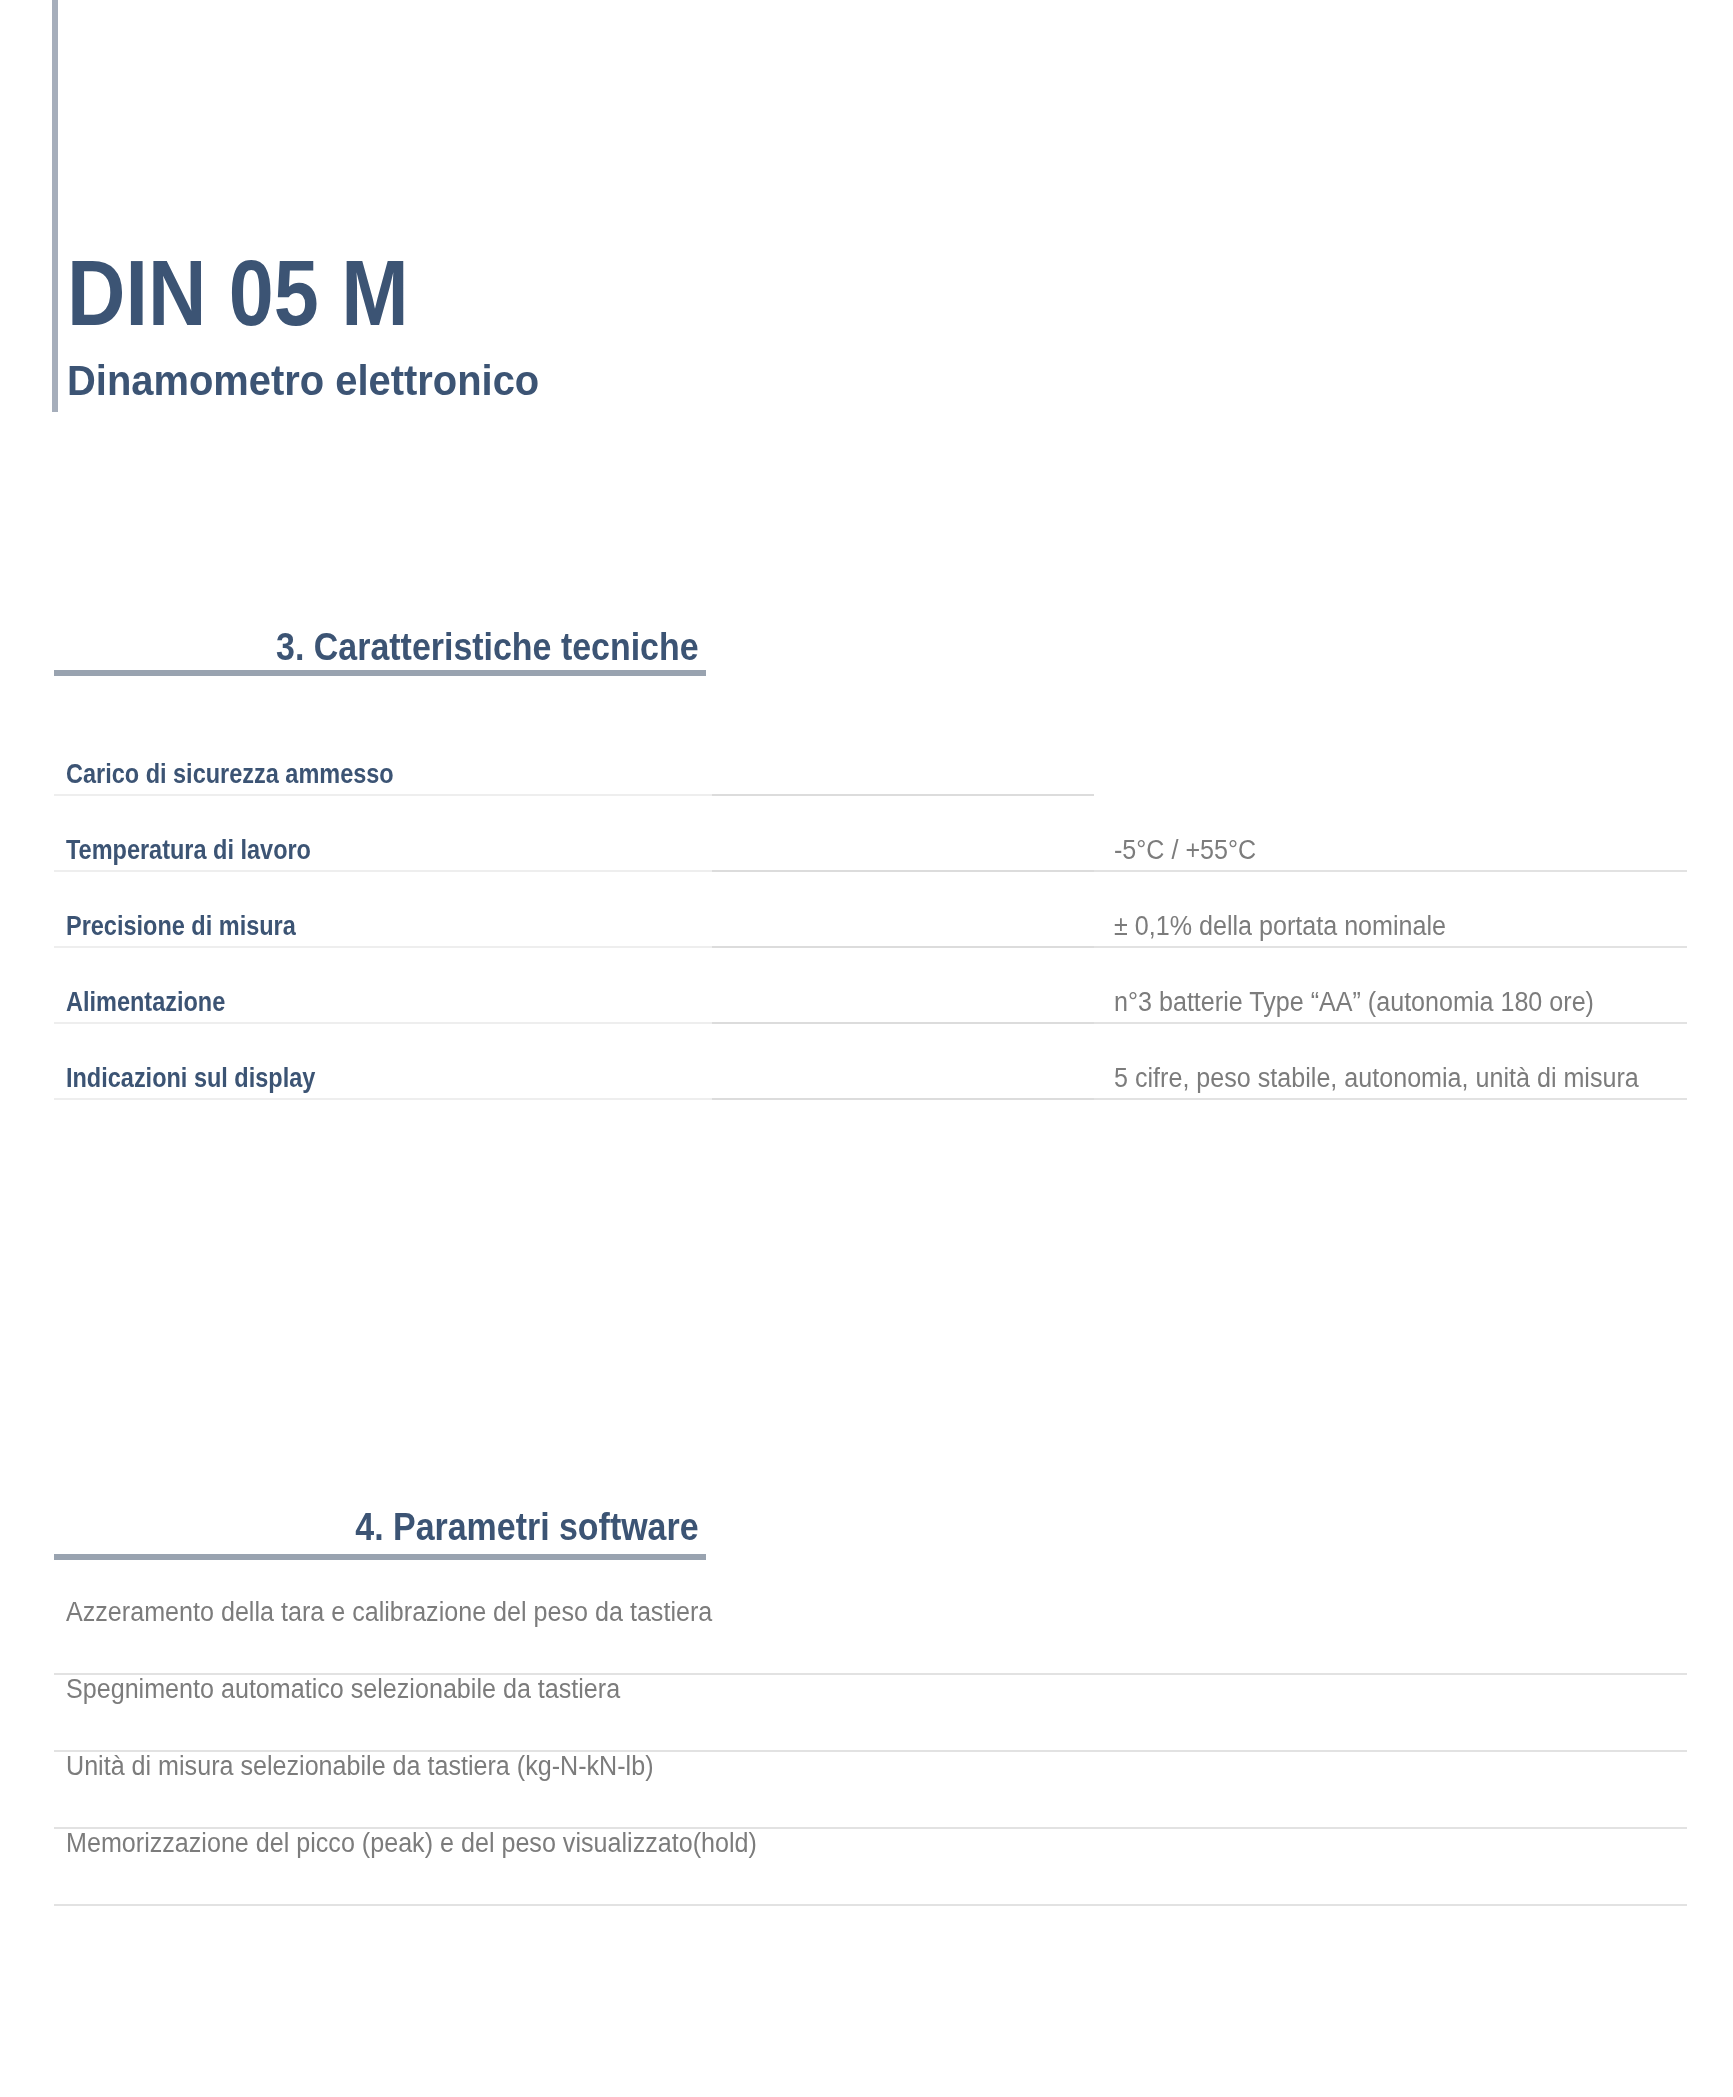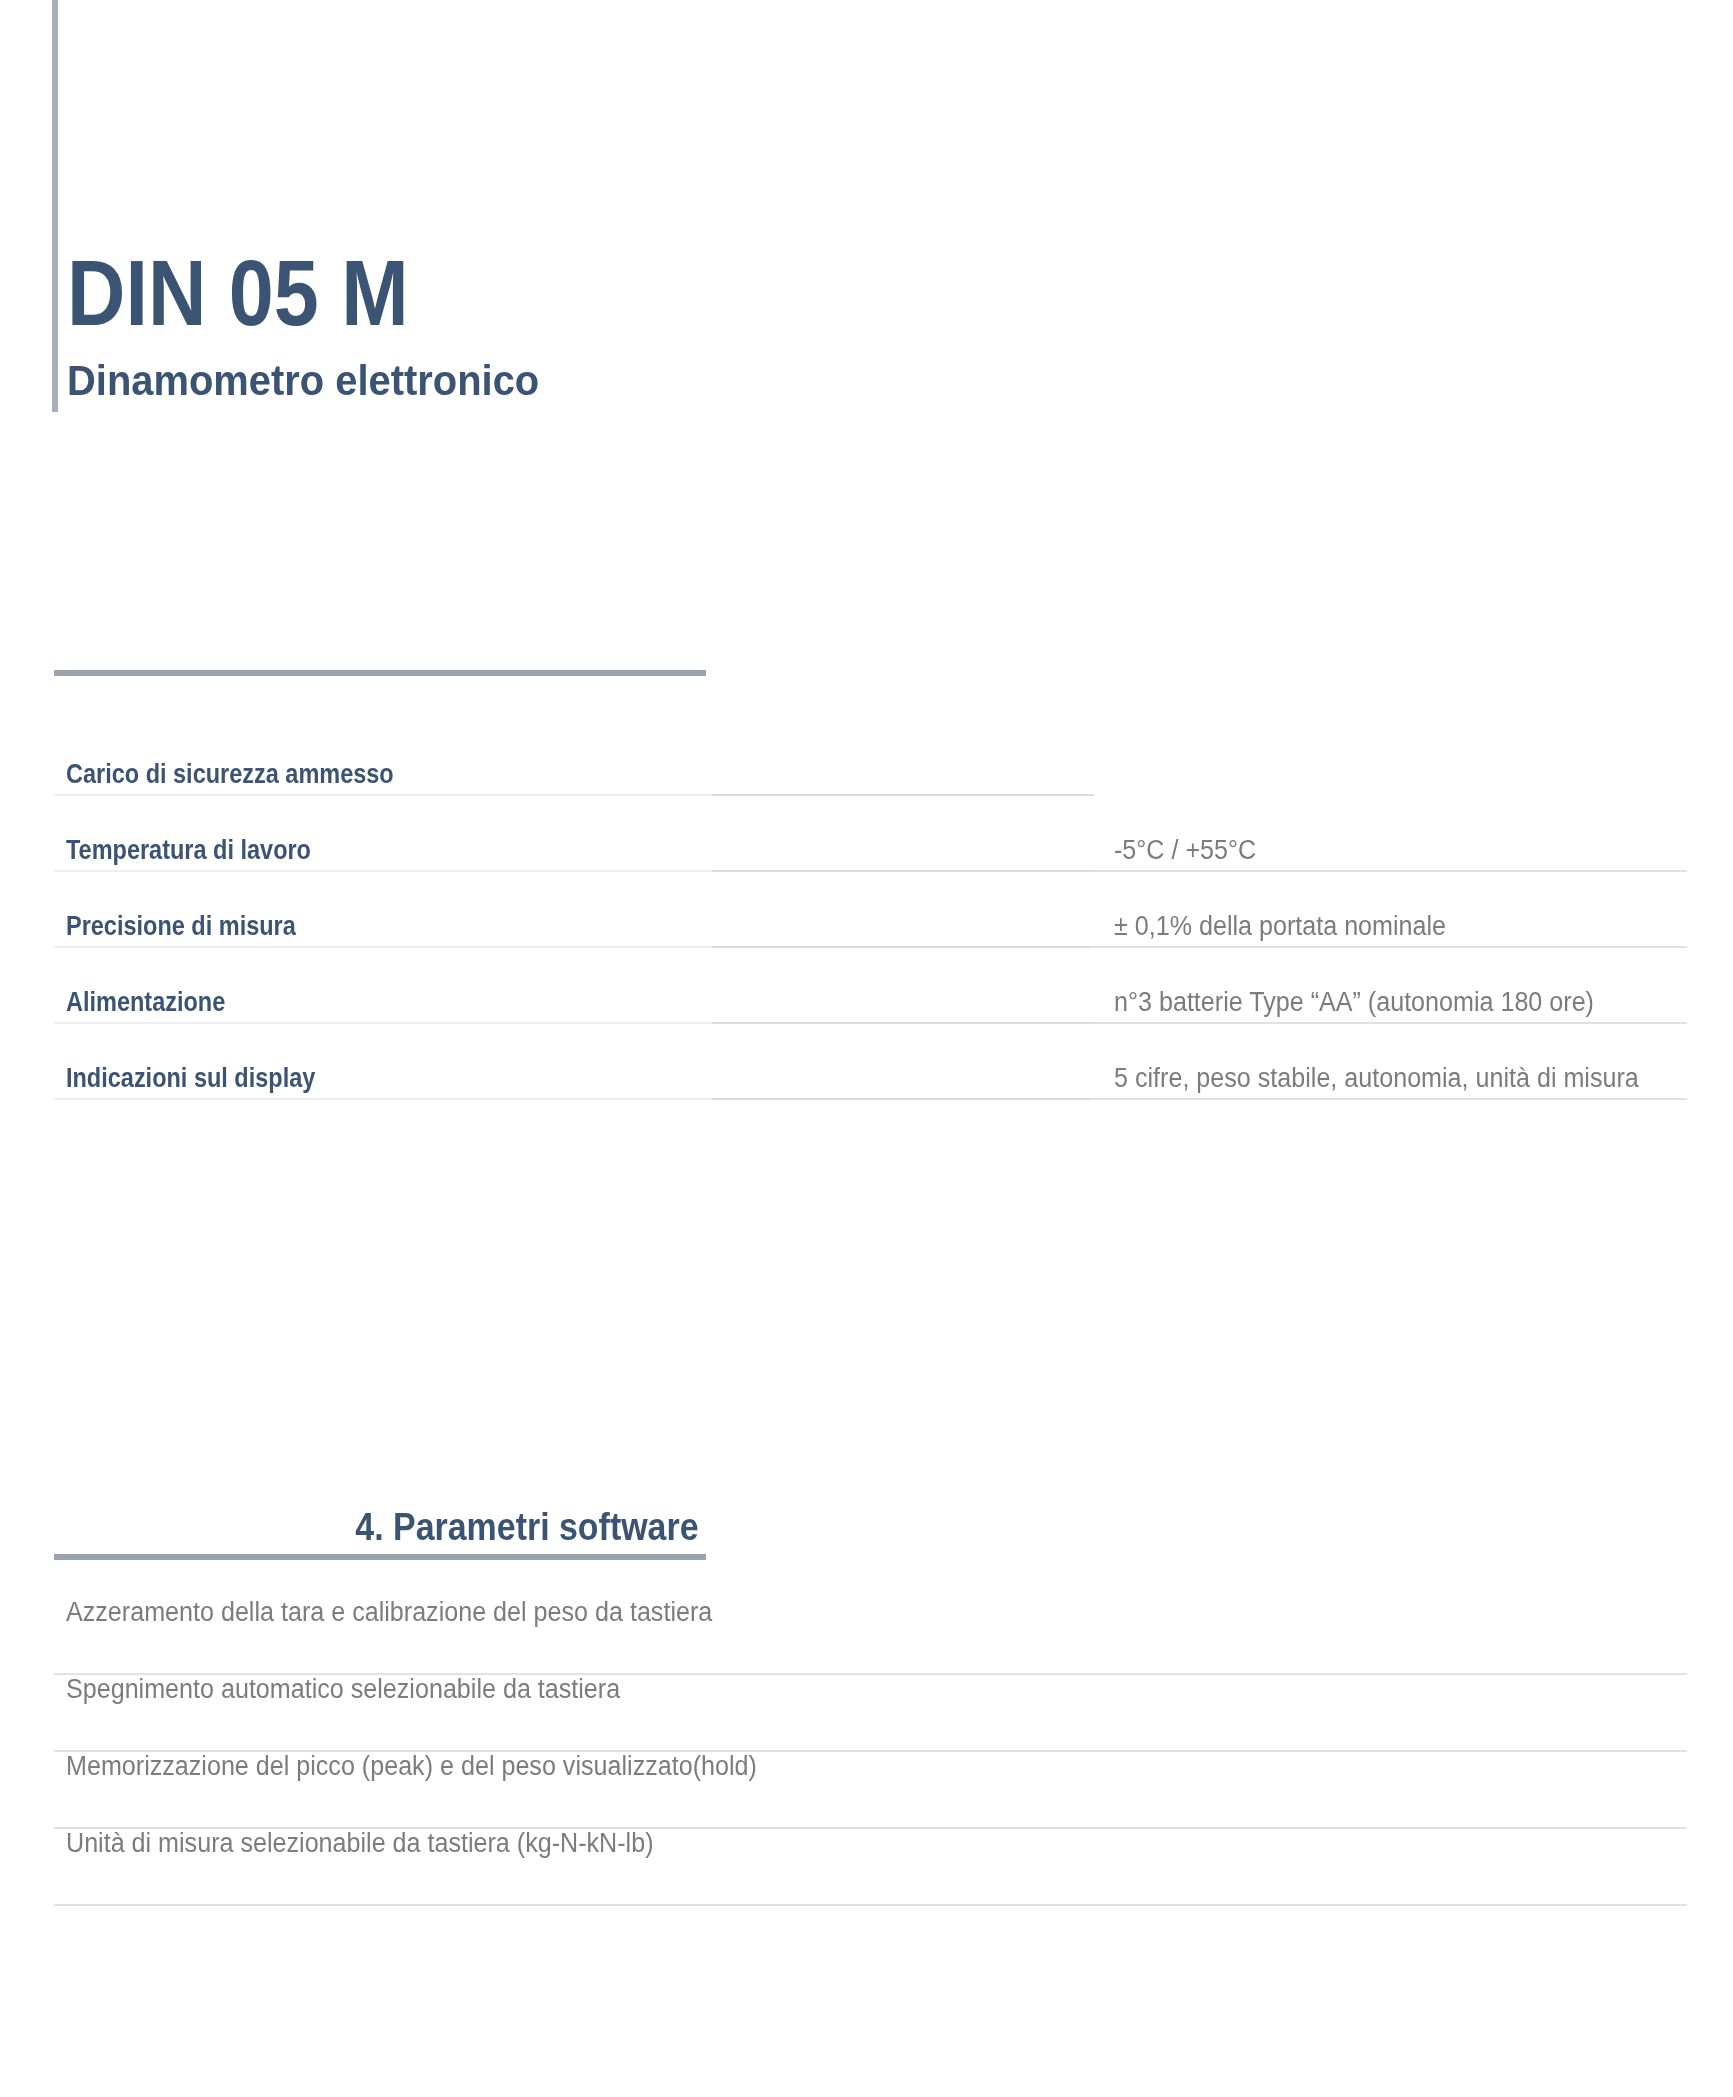--- a/index.html
+++ b/index.html
@@ -167,20 +167,21 @@
 
 <div class="page">
 
   <div class="accent-vline"></div>
 
   <header>
     <h1 class="product-title">DIN 05 M</h1>
     <h2 class="product-subtitle">Dinamometro elettronico</h2>
   </header>
 
+  <h3 class="sec-head sec3"><span class="cx">3. Caratteristiche tecniche</span></h3>
   <div class="sec-bar bar3"></div>
 
   <div class="spec-table">
 
     <div class="spec-row">
       <div class="cell c-label">
           <span class="spec-label">Carico di sicurezza ammesso</span>
         </div>
       <div class="cell c-mid"></div>
     </div>
@@ -232,21 +233,21 @@
   <div class="sec-bar bar4"></div>
 
   <div class="feature-list">
     <div class="feature-row">
         <span class="feature-text">Azzeramento della tara e calibrazione del peso da tastiera</span>
       </div>
     <div class="feature-row">
         <span class="feature-text">Spegnimento automatico selezionabile da tastiera</span>
       </div>
     <div class="feature-row">
+        <span class="feature-text">Unità di misura selezionabile da tastiera (kg-N-kN-lb)</span>
+      </div>
+    <div class="feature-row">
         <span class="feature-text">Memorizzazione del picco (peak) e del peso visualizzato(hold)</span>
       </div>
-    <div class="feature-row">
-        <span class="feature-text">Unità di misura selezionabile da tastiera (kg-N-kN-lb)</span>
-      </div>
   </div>
 
 </div>
 
 
 </body></html>

